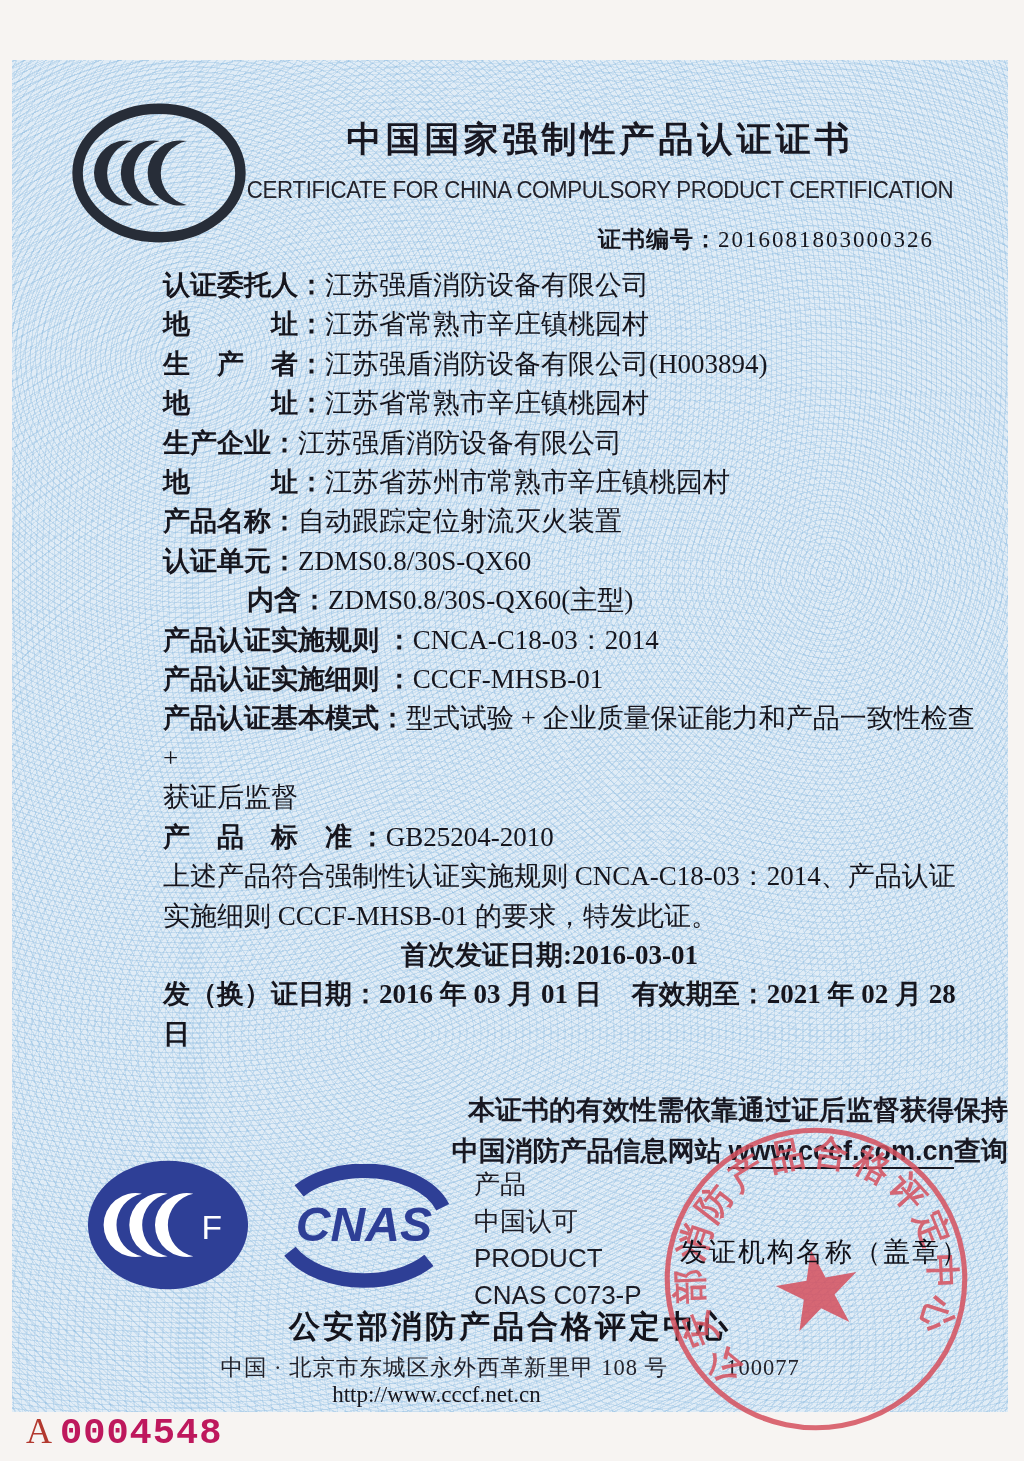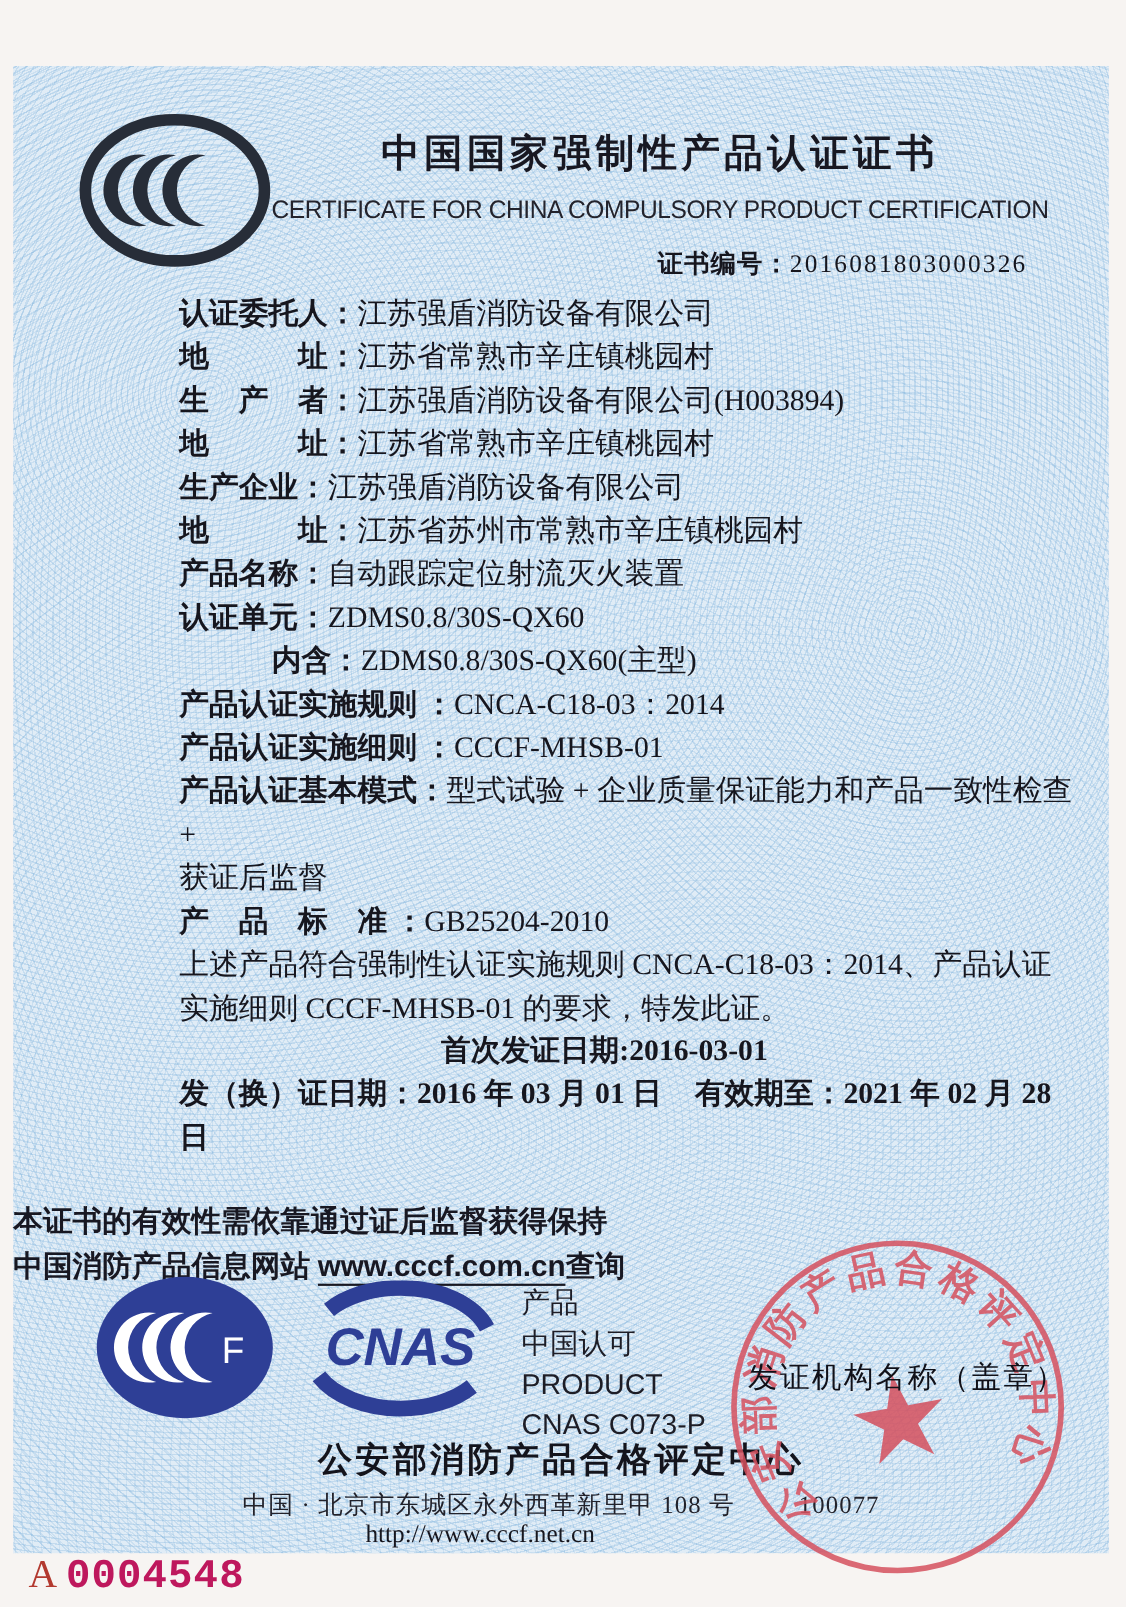--- a/index.html
+++ b/index.html
@@ -32,21 +32,21 @@
   .cert-no .num { font-weight:400; letter-spacing:2px; }
 
   .body-block { position:absolute; left:151px; top:206px; width:816px; font-size:27px; line-height:39.4px; }
   .row .lbl { font-weight:700; }
   .row.indent { padding-left:84px; }
   .statement { font-weight:400; }
   .first-issue { font-weight:700; padding-left:238px; }
   .dates { font-weight:700; }
   .dates .gap { display:inline-block; width:30px; }
 
-  .notes { position:absolute; left:0; top:1030px; width:996px; text-align:left; font-size:27px; font-weight:700; line-height:40.5px; color:#181822; }
+  .notes { position:absolute; left:0; top:1030px; width:996px; text-align:right; font-size:27px; font-weight:700; line-height:40.5px; color:#181822; }
   .notes .url { font-family:"Liberation Sans","DejaVu Sans",sans-serif; font-weight:700; border-bottom:2px solid #181822; padding-bottom:1px; }
 
   .acc-cccf { position:absolute; left:72px; top:1094px; width:168px; height:142px; }
   .acc-cnas { position:absolute; left:260px; top:1104px; width:184px; height:130px; }
   .acc-text { position:absolute; left:462px; top:1106px; font-size:26px; line-height:37px; color:#1d1d26; font-family:"Liberation Sans","DejaVu Sans",sans-serif; }
 
   .stamp { position:absolute; left:645px; top:1060px; width:318px; height:318px; z-index:2; }
   .stamp-overlay { position:absolute; left:668px; top:1158px; z-index:3; font-size:27px; letter-spacing:2px; color:#101018; font-weight:400;margin-top:16px; }
 
   .issuer-name { position:absolute; left:0; top:1246px; width:996px; text-align:center; font-size:31px; font-weight:700; letter-spacing:3px; color:#14141c; }

